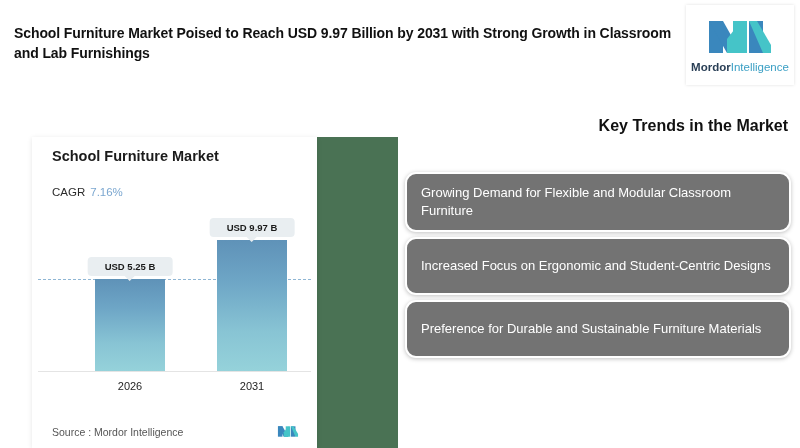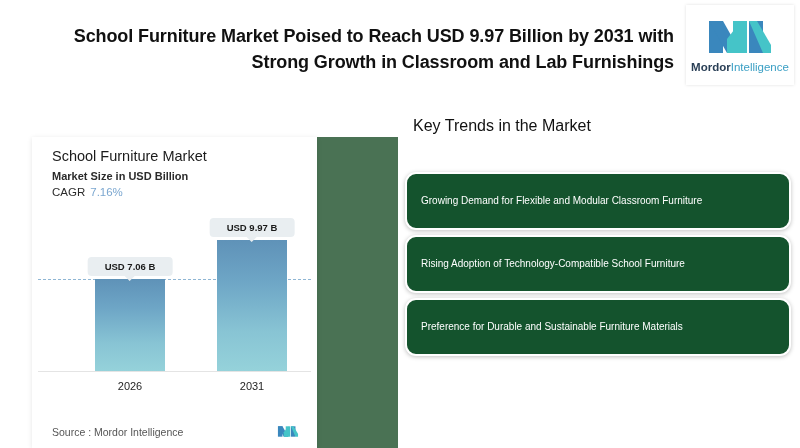--- a/index.html
+++ b/index.html
@@ -29,26 +29,25 @@
   #header {
     position: absolute;
     left: 0; top: 0;
     width: 800px; height: 100px;
   }
   #headline {
     position: absolute;
     left: 14px;
     top: 24px;
     width: 660px;
-    font-size: 18px;
+    font-size: 14px;
     font-weight: bold;
     line-height: 1.42;
     color: #111111;
     letter-spacing: -0.1px;
-    text-align: right;
   }
 
   
   #logo-box {
     position: absolute;
     left: 686px;
     top: 5px;
     width: 108px;
     height: 80px;
     background: #ffffff;
@@ -76,21 +75,21 @@
     width: 285px;
     height: 311px;
     background: #ffffff;
     box-shadow: 0 1px 5px rgba(0,0,0,0.10);
     box-sizing: border-box;
   }
   #chart-title {
     position: absolute;
     left: 20px; top: 11px;
     font-size: 14.5px;
-    font-weight: normal;
+    font-weight: bold;
     color: #1b1b1b;
   }
   #chart-subtitle {
     position: absolute;
     left: 20px; top: 33px;
     font-size: 11px;
     font-weight: bold;
     color: #2b2b2b;
   }
   #cagr-row {
@@ -173,38 +172,38 @@
     width: 22px;
     height: 13px;
   }
 
   
   #trends-heading {
     position: absolute;
     left: 413px;
     top: 117px;
     width: 375px;
-    text-align: left;
+    text-align: right;
     font-size: 16px;
-    font-weight: normal;
+    font-weight: bold;
     color: #111111;
   }
   #trend-list {
     position: absolute;
     left: 405px;
     top: 172px;
     width: 386px;
   }
   .trend-card {
     position: relative;
-    background: #14532d;
+    background: #737373;
     border: 2px solid #ffffff;
     border-radius: 11px;
     color: #ffffff;
-    font-size: 10px;
+    font-size: 13px;
     line-height: 1.35;
     padding: 10px 14px 11px 14px;
     margin-bottom: 5px;
     box-shadow: 0 1px 4px rgba(0,0,0,0.25);
     box-sizing: border-box;
     min-height: 58px;
     display: flex;
     align-items: center;
   }
 </style>
@@ -226,31 +225,30 @@
     <polygon points="42,4 56,4 56,36 42,36" fill="#3a87bd"></polygon>
     <polygon points="42,4 50,4 64,28 64,36 56,36" fill="#45c4c8"></polygon>
   </svg>
   <div id="logo-wordmark">
     <span class="w1">Mordor</span><span class="w2">Intelligence</span>
   </div>
 </div>
 
 <div id="chart-card">
   <div id="chart-title">School Furniture Market</div>
-  <div id="chart-subtitle">Market Size in USD Billion</div>
   <div id="cagr-row">
     <span id="cagr-label">CAGR</span><span id="cagr-value">7.16%</span>
   </div>
 
   <div id="plot">
     <div id="dashed-line" style="top: 79.5782px;"></div>
     <div id="axis-base" style="top: 172px;"></div>
 
   <div class="bar" style="left: 63px; width: 70px; height: 92.4218px; bottom: 38px;"></div>
-      <div class="bar-label" style="left: 98px; top: 57.5782px;">USD 7.06 B</div>
+      <div class="bar-label" style="left: 98px; top: 57.5782px;">USD 5.25 B</div>
       <div class="x-tick" style="left: 98px; top: 181px;">2026</div>
       <div class="bar" style="left: 185px; width: 70px; height: 130.516px; bottom: 38px;"></div>
       <div class="bar-label" style="left: 220px; top: 19.4836px;">USD 9.97 B</div>
       <div class="x-tick" style="left: 220px; top: 181px;">2031</div>
     </div>
 
   <div id="source-row">Source :  Mordor Intelligence</div>
   <svg id="source-logo" viewBox="0 0 66 40">
     <polygon points="2,4 16,4 16,36 2,36" fill="#3a87bd"></polygon>
     <polygon points="2,4 16,4 34,36 20,36" fill="#3a87bd"></polygon>
@@ -260,18 +258,18 @@
     <polygon points="42,4 50,4 64,28 64,36 56,36" fill="#45c4c8"></polygon>
   </svg>
 </div>
 
 <div id="trends-heading">Key Trends in the Market</div>
 <div id="trend-list">
     <div class="trend-card">
       <span>Growing Demand for Flexible and Modular Classroom Furniture</span>
     </div>
     <div class="trend-card">
-      <span>Rising Adoption of Technology-Compatible School Furniture</span>
+      <span>Increased Focus on Ergonomic and Student-Centric Designs</span>
     </div>
     <div class="trend-card">
       <span>Preference for Durable and Sustainable Furniture Materials</span>
     </div>
   </div>
 
 </body></html>

